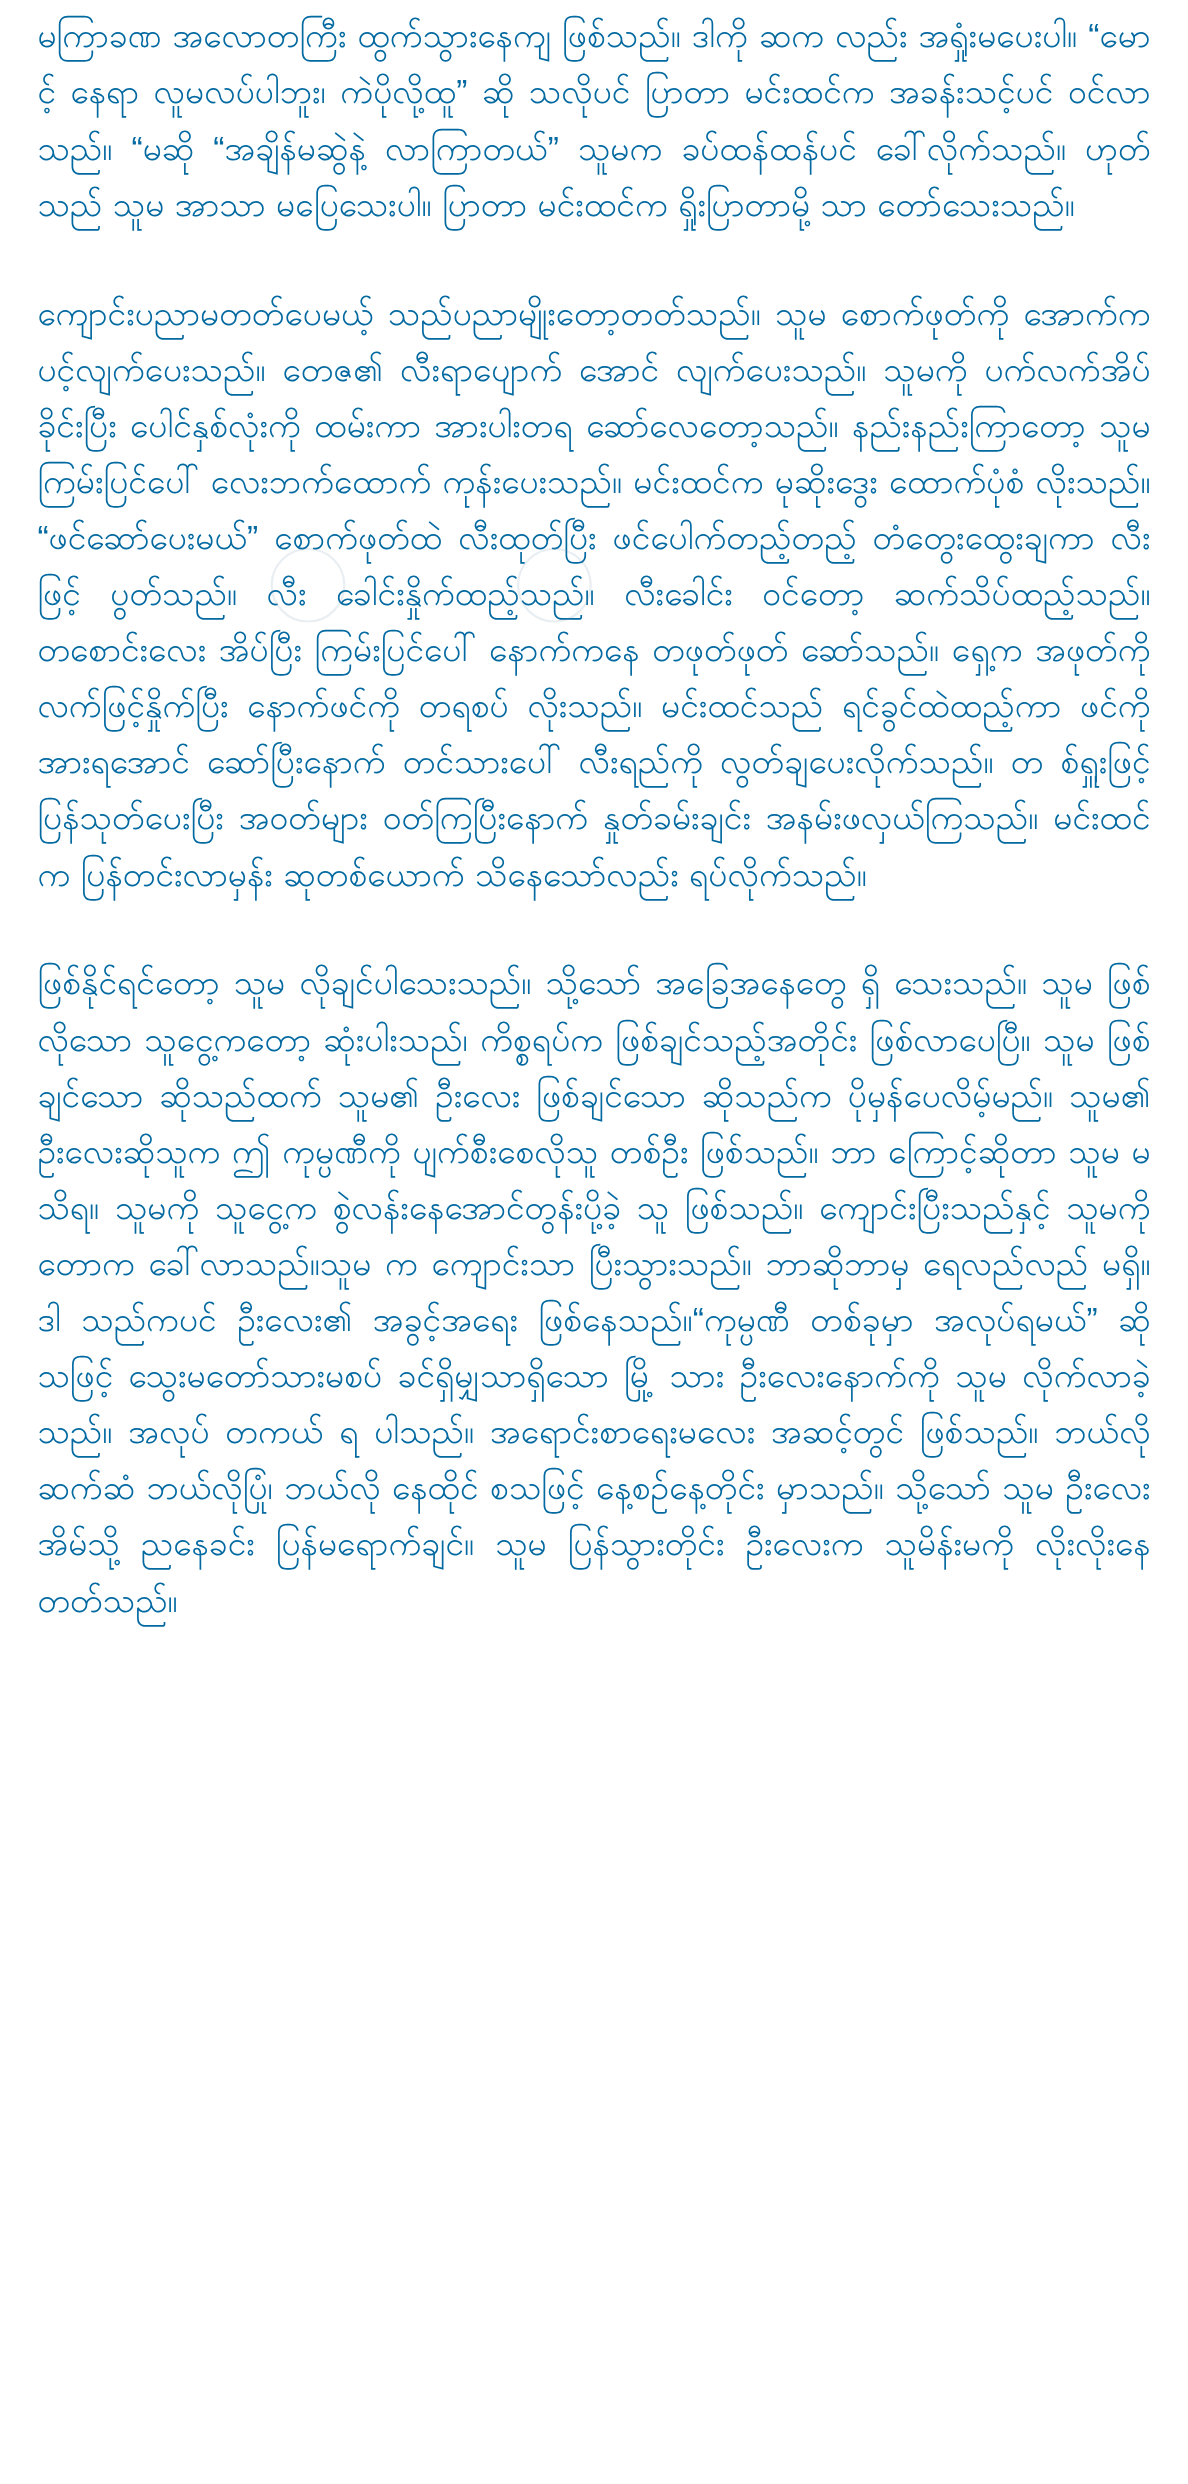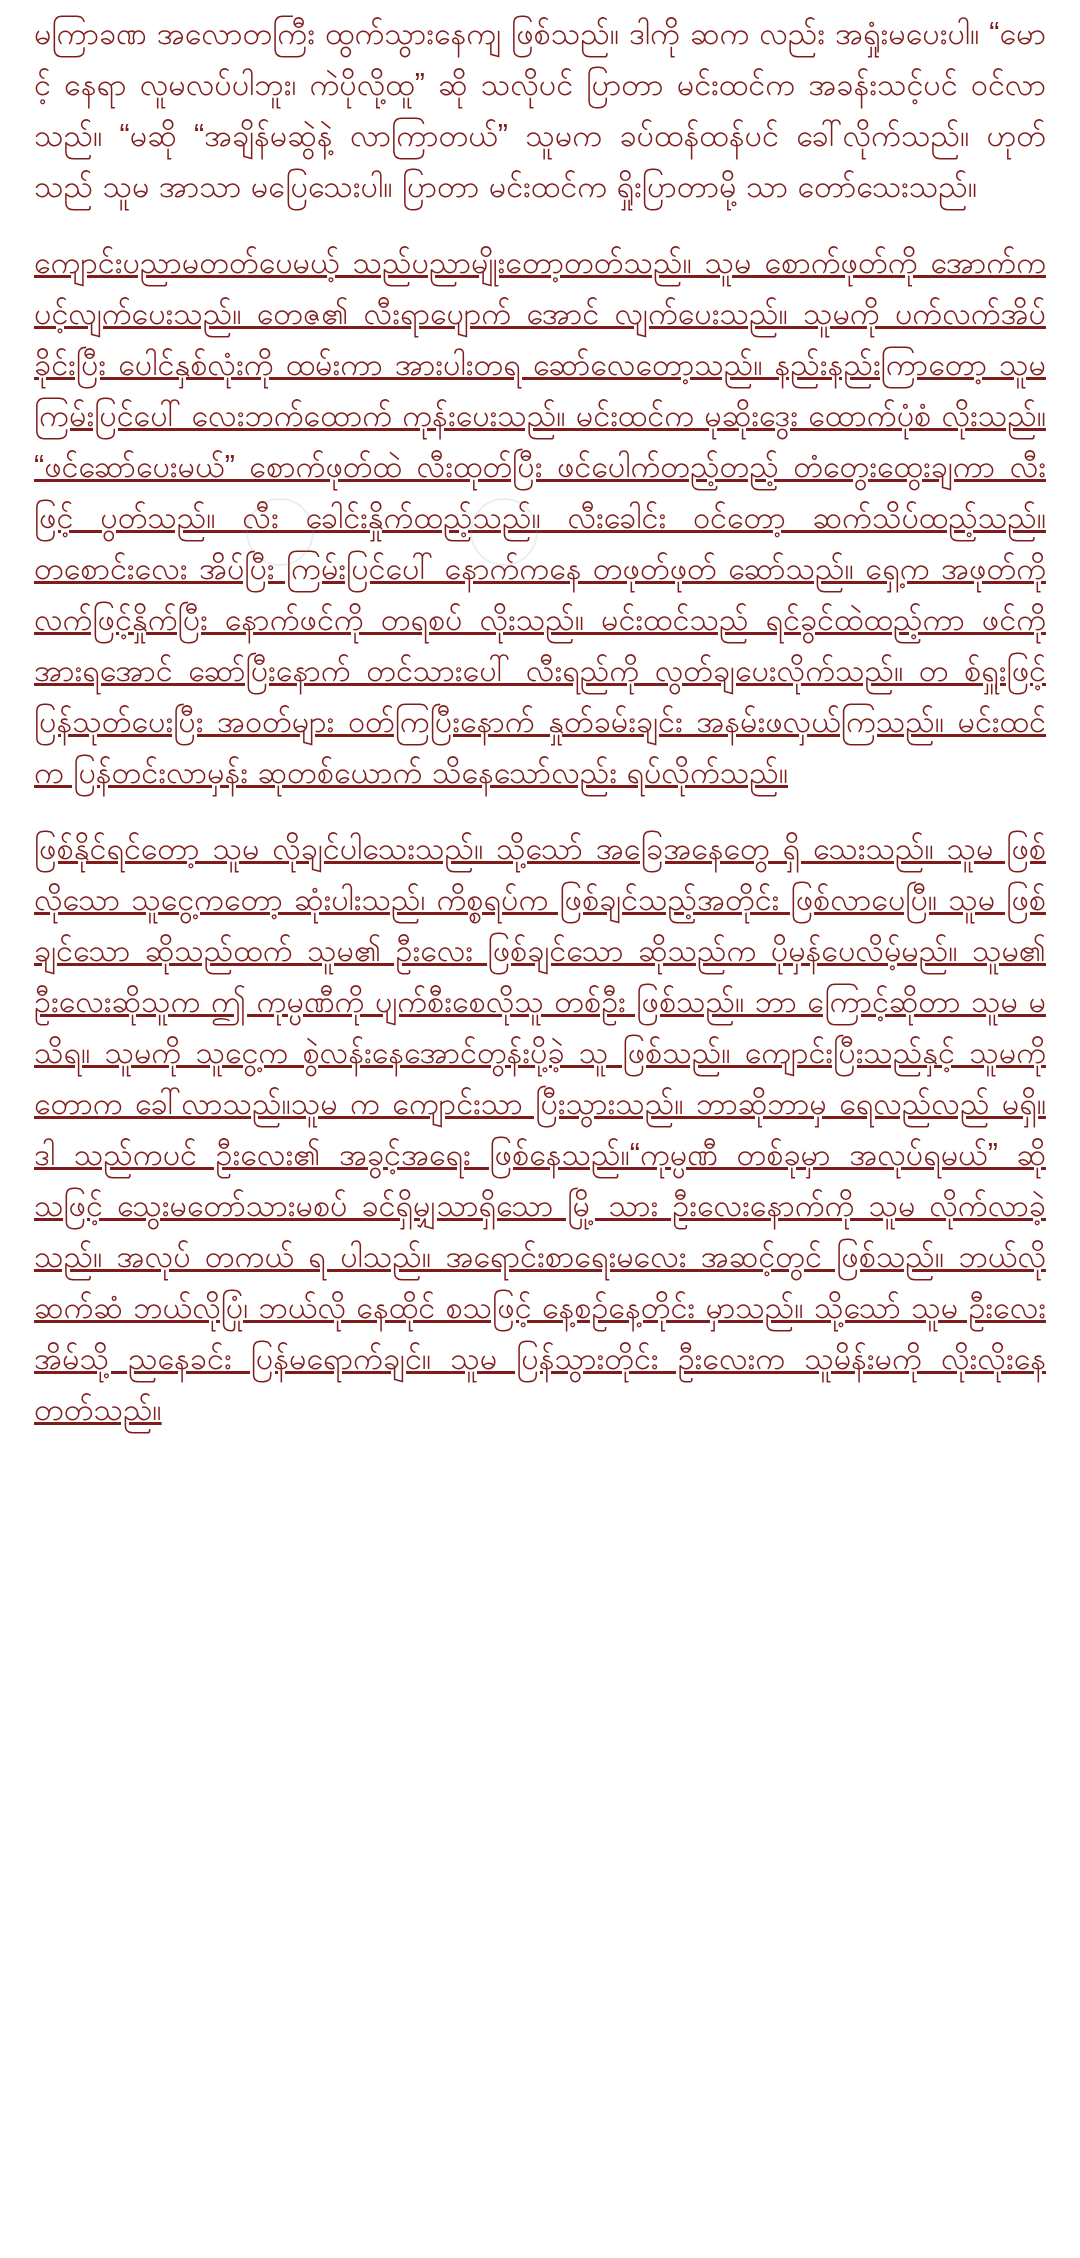--- a/index.html
+++ b/index.html
@@ -22,25 +22,24 @@
     overflow: hidden;
   }
   .para {
     font-size: 30.5px;
     line-height: 51px;
     letter-spacing: 0px;
     text-align: justify;
     text-justify: inter-word;
     word-spacing: 1px;
     margin: 0;
-    color: #7f1d1d;
+    color: #0369a1;
   }
   .para + .para {
-    margin-top: 25px;
-    text-decoration: underline;
+    margin-top: 48px;
   }
   .para.first {
     margin-top: 0;
     padding-top: 8px;
   }
   
   .artifact {
     position: absolute;
     border: 2px solid rgba(120, 150, 175, 0.16);
     border-radius: 50%;

